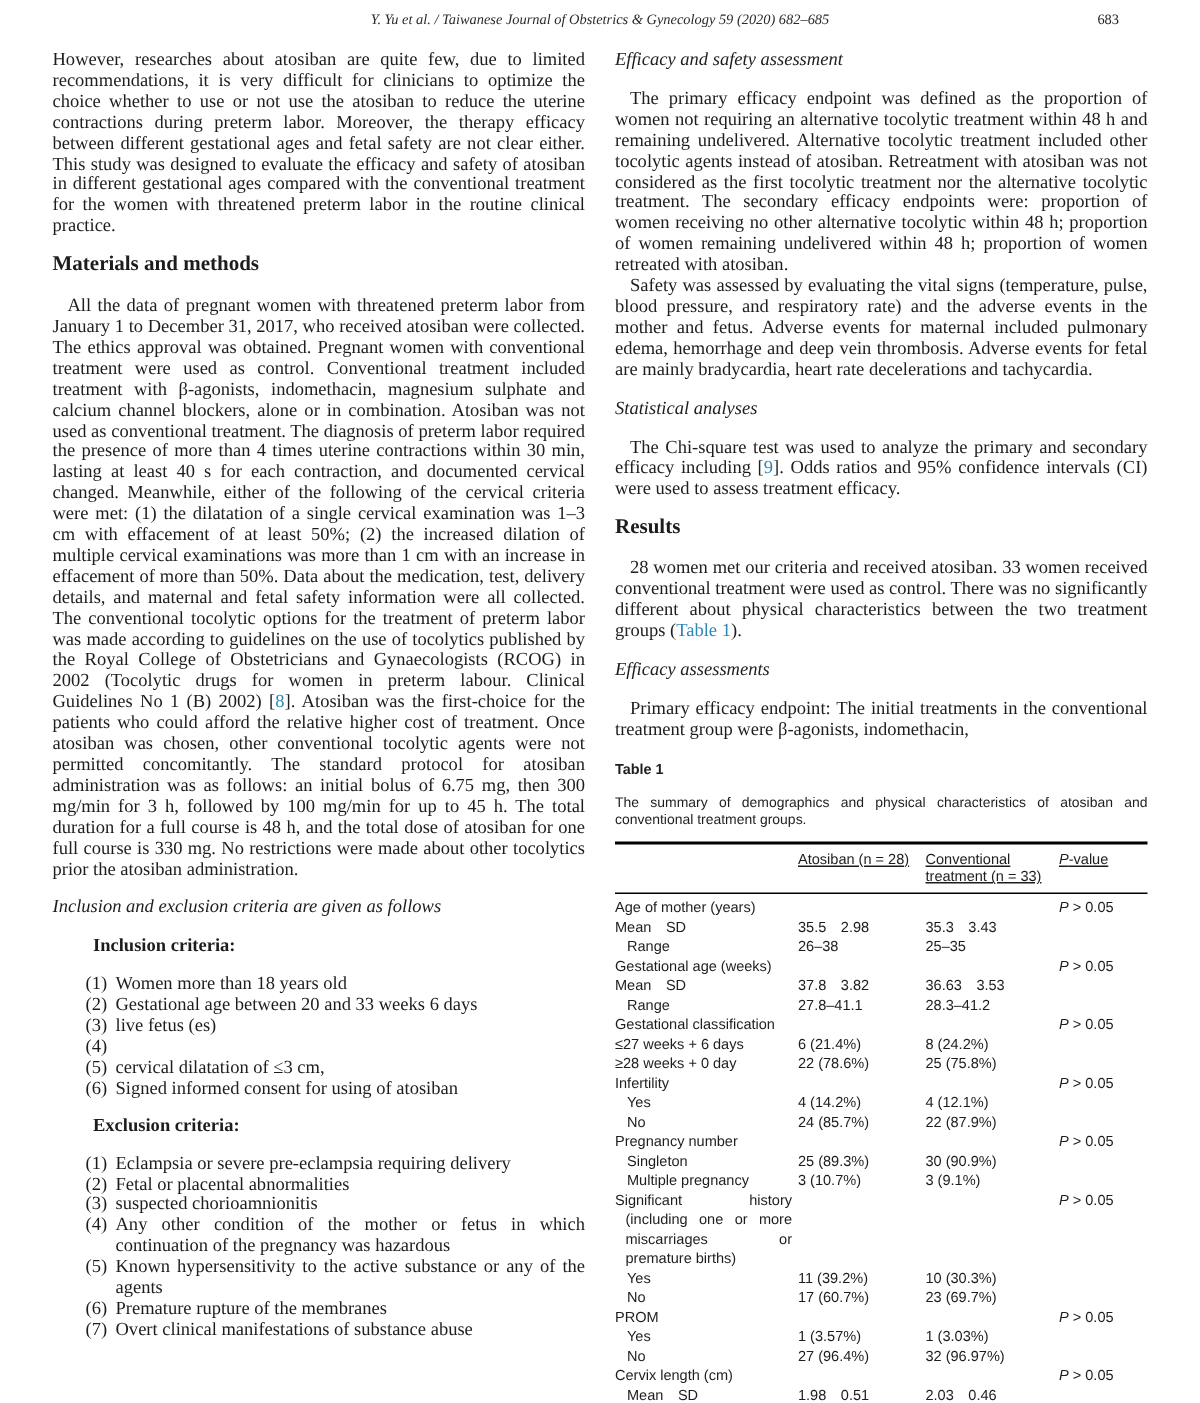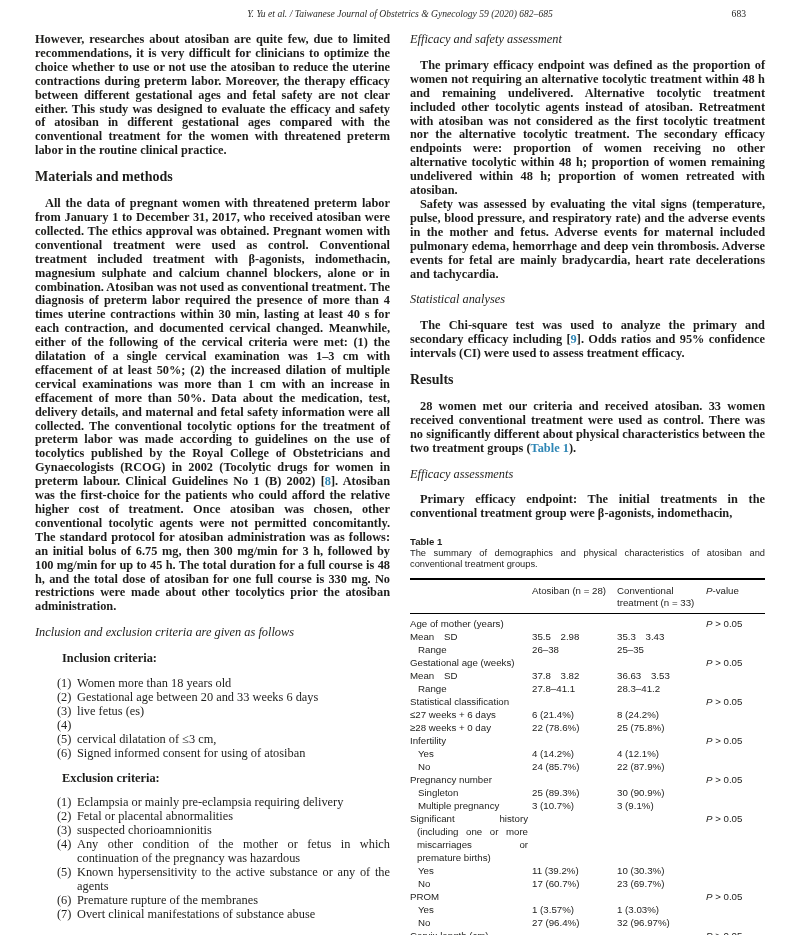--- a/index.html
+++ b/index.html
@@ -11,39 +11,39 @@
   }
   .page { position:relative; width:800px; height:935px; padding:8px 35px 0 35px; overflow:hidden; }
 
   .running-head { position:relative; width:730px; text-align:center;
     font-style:italic; font-size:9.6px; line-height:12px; color:#2a2a28; }
   .rh-page { position:absolute; right:19px; top:0; font-style:normal; color:#1d1d1b;margin-left:24px; }
 
   .columns { display:flex; gap:20px; margin-top:13px; }
   .col { width:355px; font-size:12.35px; line-height:13.9px; text-align:justify; }
 
-  p.body { margin:0;font-weight:bold; }
+  p.body { margin:0; }
   .pindent { text-indent:10px; }
   h2.head { font-size:14px; font-weight:bold; text-align:left; margin:12px 0 13px 0; }
   .subhead { font-style:italic; font-weight:normal; font-size:12.35px; text-align:left; margin:12px 0 12px 0; }
   .crit-label { text-align:left; margin:11px 0 11px 27px;font-weight:bold; }
   .num-list { }
   .list-item { display:flex; padding-left:22px; }
   .li-marker { width:20px; flex:none; text-align:left; }
   .li-text { flex:1; text-align:justify; }
 
   .ref { color:#2e86b5; text-decoration:none; cursor:pointer; }
 
   
   .tablewrap { margin-top:15px; font-family:"Liberation Sans", sans-serif; }
   .t-label { font-size:9.6px; font-weight:bold; line-height:11.5px; text-align:left; }
-  .t-caption { font-size:9.3px; line-height:11.3px; text-align:justify; margin-top:0; color:#1d1d1b; }
+  .t-caption { font-size:9.3px; line-height:11.3px; text-align:justify; margin-top:10px; color:#1d1d1b; }
   .t-grid { margin-top:8px; border-top:2px solid #000; font-size:9.7px; }
   .t-head { display:grid; grid-template-columns:122px 85px 89px 1fr;
-    padding:5px 0 4px 0; border-bottom:1px solid #000; line-height:11.8px; }
+    padding:5px 0 4px 0; border-bottom:1px solid #000; line-height:11.8px;text-decoration:underline; }
   .t-head > div { padding-right:4px; }
   .t-body { padding:3px 0 4px 0; border-bottom:3px double #000; }
   .t-row { display:grid; grid-template-columns:122px 85px 89px 1fr; line-height:13px; }
   .cell-label { padding-left:7px; text-indent:-7px; padding-right:4px; }
   .cell-label.ind { padding-left:15px; }
   .cell-val { padding-right:3px; }
   .pcell::first-letter { font-style:italic; }
 </style>
 </head>
 <body>
@@ -90,21 +90,21 @@
           <div class="list-item">
             <span class="li-marker">(6)</span>
             <span class="li-text">Signed informed consent for using of atosiban</span>
           </div>
         </div>
 
       <p class="crit-label">Exclusion criteria:</p>
       <div class="num-list" id="exclusion-list">
           <div class="list-item">
             <span class="li-marker">(1)</span>
-            <span class="li-text">Eclampsia or mainly pre-eclampsia requiring delivery</span>
+            <span class="li-text">Eclampsia or severe pre-eclampsia requiring delivery</span>
           </div>
           <div class="list-item">
             <span class="li-marker">(2)</span>
             <span class="li-text">Fetal or placental abnormalities</span>
           </div>
           <div class="list-item">
             <span class="li-marker">(3)</span>
             <span class="li-text">suspected chorioamnionitis</span>
           </div>
           <div class="list-item">
@@ -185,21 +185,21 @@
                 <div class="cell-val">36.63  3.53</div>
                 <div class="pcell"></div>
               </div>
               <div class="t-row">
                 <div class="cell-label ind">Range</div>
                 <div class="cell-val">27.8–41.1</div>
                 <div class="cell-val">28.3–41.2</div>
                 <div class="pcell"></div>
               </div>
               <div class="t-row">
-                <div class="cell-label">Statistical classification</div>
+                <div class="cell-label">Gestational classification</div>
                 <div class="cell-val"></div>
                 <div class="cell-val"></div>
                 <div class="pcell">P &gt; 0.05</div>
               </div>
               <div class="t-row">
                 <div class="cell-label">≤27 weeks + 6 days</div>
                 <div class="cell-val">6 (21.4%)</div>
                 <div class="cell-val">8 (24.2%)</div>
                 <div class="pcell"></div>
               </div>

